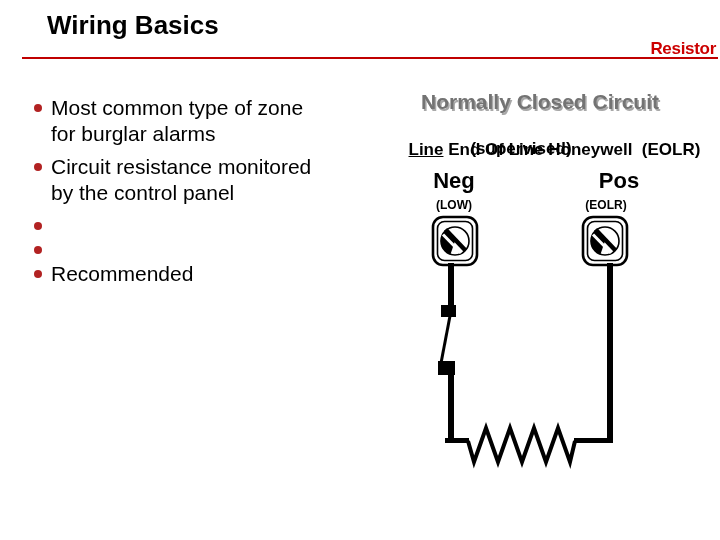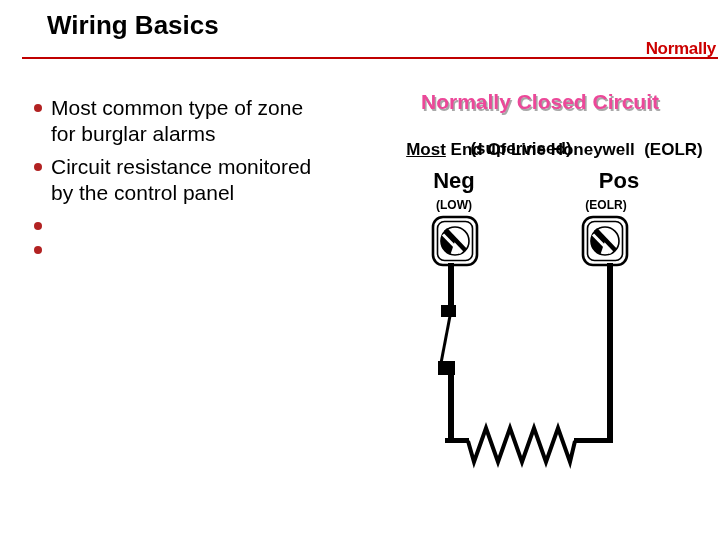--- a/index.html
+++ b/index.html
@@ -8,61 +8,65 @@
   html,body{margin:0;padding:0;}
   body{width:720px;height:540px;background:#ffffff;font-family:"Liberation Sans",sans-serif;overflow:hidden;}
   .slide{position:relative;width:720px;height:540px;background:#fff;}
   .title{position:absolute;left:47px;top:10px;font-size:26px;font-weight:bold;color:#000;margin:0;letter-spacing:0;}
   .brand{position:absolute;right:4px;top:39px;font-size:17px;font-weight:800;color:var(--brand-red);letter-spacing:-0.3px;}
   .rule{position:absolute;left:22px;top:57px;width:696px;height:2px;background:var(--accent-red);}
   .bullets{position:absolute;left:27px;top:88px;width:334px;margin:7px;padding:0;list-style:none;}
   .bullets li{display:flex;align-items:flex-start;margin:0 0 7px 0;}
   .dot{flex:0 0 auto;width:8px;height:8px;border-radius:50%;background:var(--bullet-red);margin:9px 9px 0 0;}
   .btext{font-size:21px;line-height:26px;color:#000;white-space:pre-line;}
-  .diagram-head{position:absolute;left:385px;top:90px;width:310px;margin:0;text-align:center;font-size:21px;font-weight:bold;color:#ec4899;text-shadow:1.5px 1.5px 0 #a8a8a8;}
+  .diagram-head{position:absolute;left:385px;top:90px;width:310px;margin:0;text-align:center;font-size:21px;font-weight:bold;color:#737373;text-shadow:1.5px 1.5px 0 #a8a8a8;}
   .sub{position:absolute;left:380px;top:120px;width:330px;text-align:center;font-size:17px;font-weight:bold;color:#000;white-space:pre-wrap;}
   .sub .with{text-decoration:underline;}
   .supervised{position:absolute;left:380px;top:139px;width:330px;padding-right:48px;box-sizing:border-box;text-align:center;font-size:17px;font-weight:bold;color:#000;}
   .term-label{position:absolute;transform:translateX(-50%);font-weight:bold;color:var(--text-black);white-space:nowrap;}
   .term-label.big{top:168px;font-size:22px;}
   .term-label.small{top:198px;font-size:12px;}
   .neg{left:454px;} .negsub{left:454px;} .pos{left:619px;} .possub{left:606px;}
   .circuit-svg{position:absolute;left:420px;top:212px;}
 </style>
 </head>
 <body>
 
 <div class="slide">
 
   <h1 class="title">Wiring Basics</h1>
-  <div class="brand">Normally</div>
+  <div class="brand">Resistor</div>
   <div class="rule"></div>
 
   <ul class="bullets">
     <li>
       <span class="dot"></span>
       <span class="btext">Most common type of zone
 for burglar alarms</span>
     </li>
     <li>
       <span class="dot"></span>
       <span class="btext">Circuit resistance monitored
 by the control panel</span>
     </li>
     <li>
       <span class="dot"></span>
     </li>
     <li>
       <span class="dot"></span>
     </li>
+    <li>
+      <span class="dot"></span>
+      <span class="btext">Recommended</span>
+    </li>
   </ul>
 
   <h2 class="diagram-head">Normally Closed Circuit</h2>
   <div class="sub">
-    <span class="with">Most</span><span> End Of Line Honeywell  (EOLR)</span>
+    <span class="with">Line</span><span> End Of Line Honeywell  (EOLR)</span>
   </div>
   <div class="supervised">(supervised)</div>
 
   <div class="term-label big neg">Neg</div>
   <div class="term-label small negsub">(LOW)</div>
   <div class="term-label big pos">Pos</div>
   <div class="term-label small possub">(EOLR)</div>
 
   <svg class="circuit-svg" width="240" height="260" viewBox="420 212 240 260" xmlns="http://www.w3.org/2000/svg">
     <defs>

